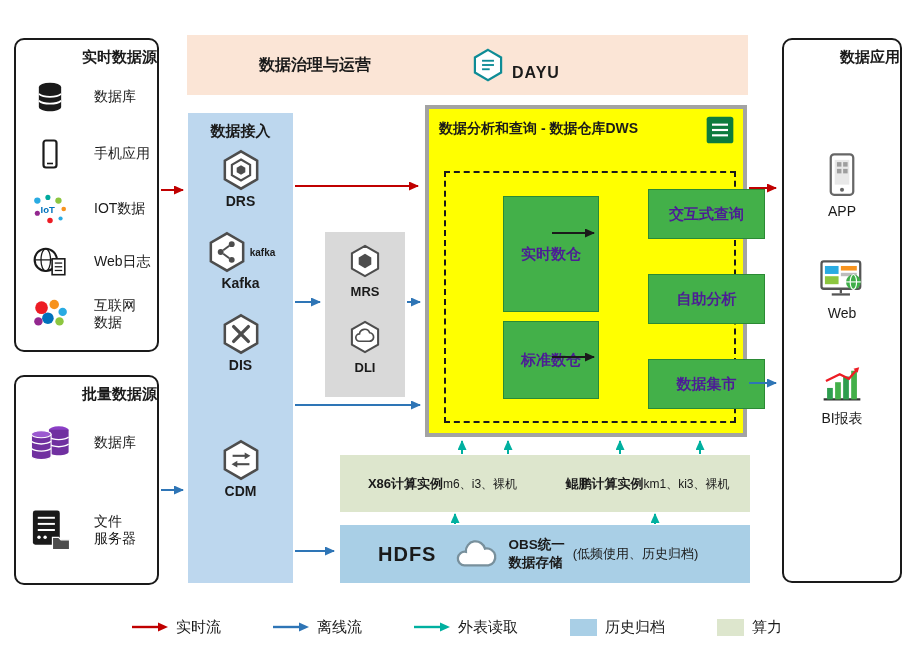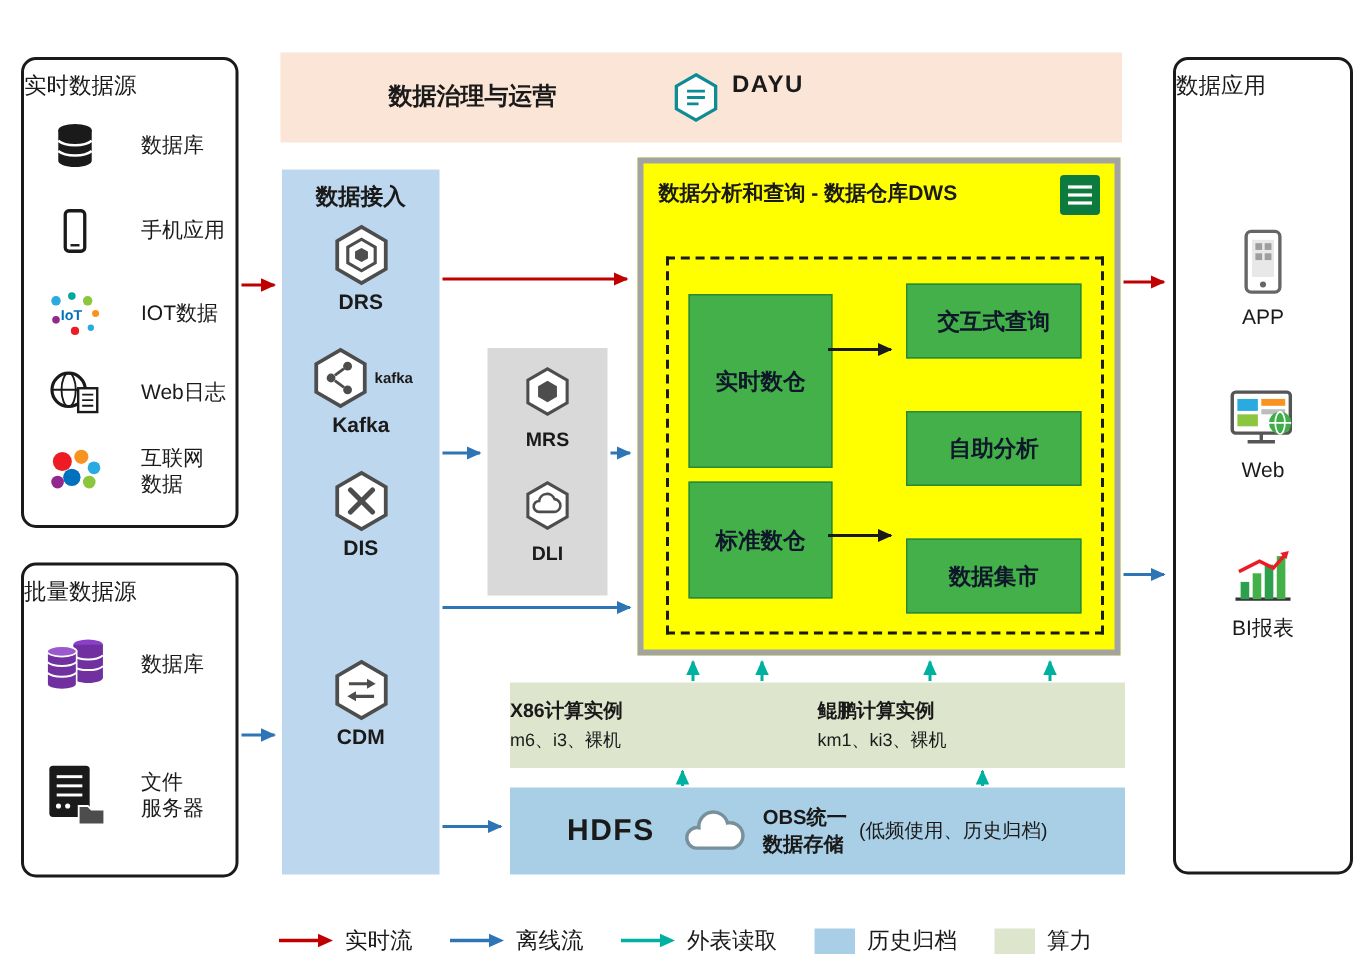--- a/index.html
+++ b/index.html
@@ -4,29 +4,29 @@
 <style>
   * { margin:0; padding:0; box-sizing:border-box; }
   html,body { background:#fff; }
   body { font-family:"Liberation Sans","DejaVu Sans",sans-serif; color:#1a1a1a; }
   .canvas { position:relative; width:914px; height:651px; background:#fff; overflow:hidden; }
   .abs { position:absolute; }
 
   
   .banner { left:187px; top:35px; width:561px; height:60px; background:#fbe5d6; }
   .banner-title { position:absolute; left:72px; top:50%; transform:translateY(-50%); font-size:16px; font-weight:bold;text-align:right; }
-  .dayu { position:absolute; left:260px; top:50%; transform:translateY(-50%); display:flex; align-items:flex-start; gap:7px; }
+  .dayu { position:absolute; left:284px; top:50%; transform:translateY(-50%); display:flex; align-items:flex-end; gap:7px; }
   .dayu-text { font-size:16px; font-weight:bold; letter-spacing:1px; }
 
   
   .panel { background:#fff; border:2px solid #1a1a1a; border-radius:10px; }
   .rt-box   { left:14px; top:38px;  width:145px; height:314px; }
   .batch-box{ left:14px; top:375px; width:145px; height:210px; }
   .apps     { left:782px; top:38px; width:120px; height:545px; }
-  .panel-title { text-align:left; margin-top:8px; font-size:15px; font-weight:normal; }
+  .panel-title { text-align:right; margin-top:8px; font-size:15px; font-weight:bold; }
 
   .srcrow { position:absolute; left:0; width:100%; height:48px; display:flex; align-items:center; padding-left:10px; }
   .srcrow .ic { width:48px; display:flex; justify-content:center; flex:none; }
   .srcrow .lbl { margin-left:20px; font-size:14px; line-height:1.25; white-space:pre-line; }
 
   
   .ingest { left:188px; top:113px; width:105px; height:470px; background:#bdd7ee; }
   .col-title { text-align:center; margin-top:9px; font-size:15px; font-weight:bold; }
   .svc { position:absolute; left:0; width:100%; text-align:center; }
   .svc .ico-row { display:flex; justify-content:center; align-items:center; }
@@ -36,46 +36,46 @@
   
   .graybox { left:325px; top:232px; width:80px; height:165px; background:#d9d9d9; }
   .gsvc { position:absolute; left:0; width:100%; text-align:center; }
   .gsvc .svc-label { font-size:13px; }
 
   
   .dws { left:425px; top:105px; width:322px; height:332px; background:#ffff00; border:4px solid #a3a3a3; }
   .dws-title { position:absolute; left:10px; top:11px; font-size:14px; font-weight:bold; white-space:nowrap; }
   .dws-icon { position:absolute; right:7px; top:5px; }
   .dws-dashed { position:absolute; left:15px; top:62px; width:292px; height:252px; border:2px dashed #1a1a1a; }
-  .module { position:absolute; background:#43b049; border:1px solid #2b8a34; color:#0f172a; font-weight:bold; font-size:15px; display:flex; align-items:center; justify-content:center; }
+  .module { position:absolute; background:#43b049; border:1px solid #2b8a34; color:#4c1d95; font-weight:bold; font-size:15px; display:flex; align-items:center; justify-content:center;margin-left:44px; }
   .m-rt  { left:30px;  top:87px;  width:96px;  height:116px; }
   .m-std { left:30px;  top:212px; width:96px;  height:78px; }
   .m-iq  { left:175px; top:80px;  width:117px; height:50px; }
   .m-sa  { left:175px; top:165px; width:117px; height:50px; }
   .m-dm  { left:175px; top:250px; width:117px; height:50px; }
 
   
   .compute { left:340px; top:455px; width:410px; height:57px; background:#dde6cd; display:flex; }
-  .comp-half { width:50%; display:flex; flex-direction:column; justify-content:center; align-items:flex-start; }
+  .comp-half { width:50%; display:flex; flex-direction:row; justify-content:center; align-items:center; }
   .comp-title { font-size:13px; font-weight:bold; }
   .comp-sub { font-size:12px; margin-top:2px; }
 
   
   .hdfsbox { left:340px; top:525px; width:410px; height:58px; background:#a9cfe6; display:flex; align-items:center; padding-left:38px; }
   .hdfs-label { font-size:20px; font-weight:bold; letter-spacing:1px; }
   .cloud-wrap { margin-left:18px; display:flex; align-items:center; }
   .obs-text { margin-left:8px; font-size:13.5px; font-weight:bold; line-height:1.3; white-space:pre-line; }
   .obs-note { margin-left:8px; font-size:13px; }
 
   
   .app-item { position:absolute; left:0; width:100%; display:flex; flex-direction:column; align-items:center; gap:6px; }
   .app-item .lbl { font-size:14px; }
 
   
-  .legend { left:0; top:612px; width:914px; height:30px; display:flex; justify-content:center; align-items:center; gap:25px; }
+  .legend { left:0; top:612px; width:914px; height:30px; display:flex; justify-content:center; align-items:center; gap:52px; }
   .leg-item { display:flex; align-items:center; gap:8px; font-size:15px; }
   .swatch { display:inline-block; width:27px; height:17px; }
   .sw-blue { background:#a9cfe6; }
   .sw-olive { background:#dde6cd; }
 
   
   .arrows { position:absolute; left:0; top:0; width:914px; height:651px; pointer-events:none; z-index:10; }
   .arrows line.red   { stroke:#c00000; stroke-width:2; }
   .arrows line.blue  { stroke:#2e75b6; stroke-width:2; }
   .arrows line.teal  { stroke:#00b0a0; stroke-width:2; }

